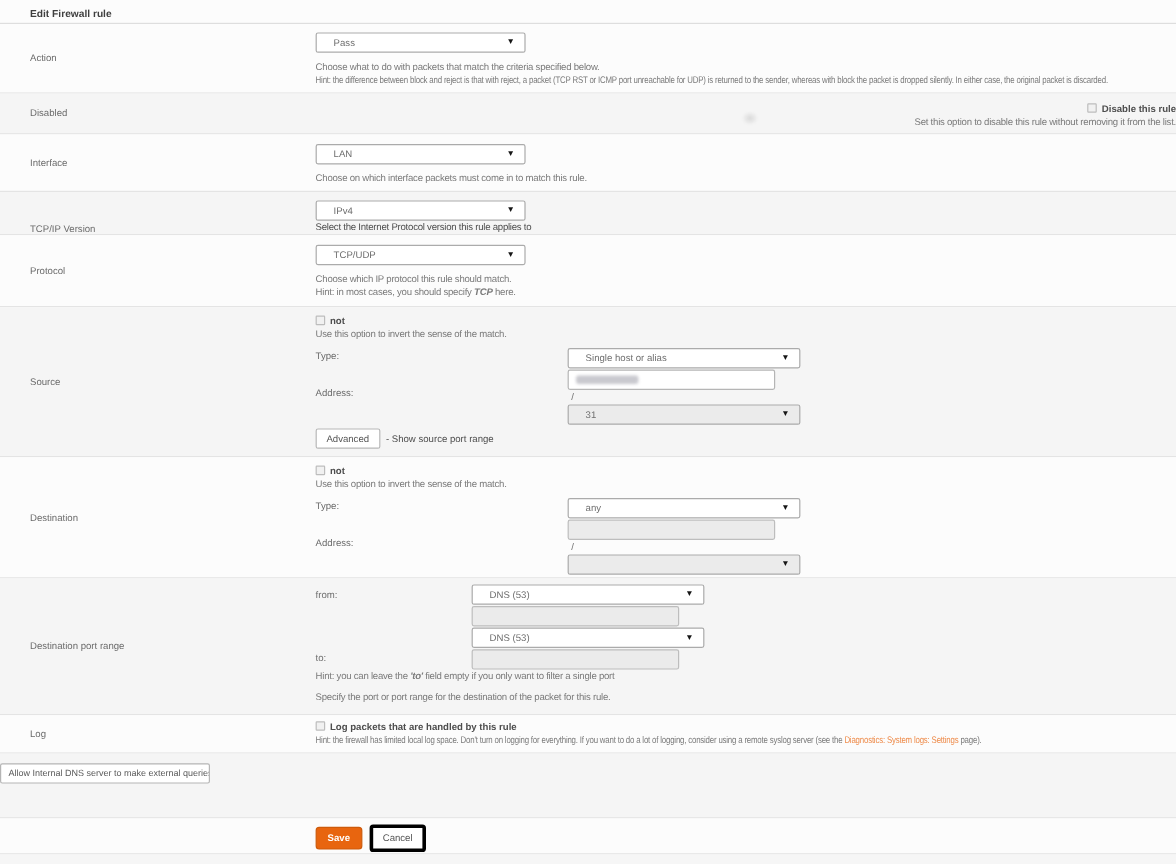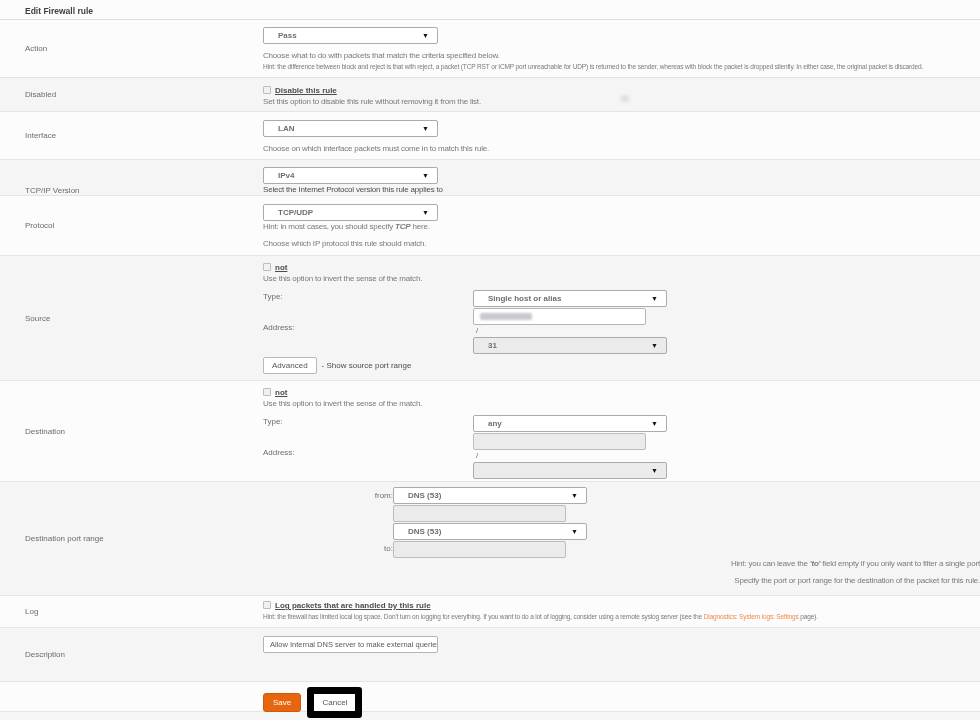--- a/index.html
+++ b/index.html
@@ -40,21 +40,20 @@
   .em { font-weight: bold; font-style: italic; }
 
   .select {
     width: 175px; height: 17px;
     border: 1px solid #ababab; border-radius: 2px;
     background: #fff;
     display: flex; align-items: center;
     padding: 0 8px 0 14px;
     font-size: 8px; color: #6e6e6e;
     cursor: pointer;
-    font-weight: bold;
   }
   .select.narrow { width: 194px; }
   .select.disabled { background: #ebebeb; }
   .caret { margin-left: auto; font-size: 7px; color: #151515; line-height: 1; }
 
   .tbox {
     width: 173px; height: 17px;
     border: 1px solid #b5b5b5; border-radius: 2px;
     background: #fff;
     display: flex; align-items: center;
@@ -62,66 +61,66 @@
     font-size: 7.5px; color: #5a5a5a;
     white-space: nowrap; overflow: hidden;
   }
   .tbox.disabled { background: #ebebeb; border-color: #bdbdbd; }
 
   .checkbox {
     display: inline-block; width: 8px; height: 8px;
     background: #f1f1f1; border: 1px solid #bdbdbd; border-radius: 1px;
     margin-right: 4px; vertical-align: -1px; cursor: pointer;
   }
-  .check-line { line-height: 11px; font-weight: bold; color: #4d4d4d; text-decoration: underline; }
+  .check-line { line-height: 11px; font-weight: bold; color: #4d4d4d; }
 
   .slash { line-height: 10px; font-size: 8px; color: #6f6f6f; padding-left: 3px; }
 
   .pair { display: flex; margin-top: 6px; }
   .pair-labels { width: 210px; flex-shrink: 0; }
   .pair-labels .sub { font-size: 8px; color: #6b6b6b; }
   .stack > * + * { margin-top: 1px; }
 
   .port-pair { display: flex; }
   .port-labels { width: 130px; flex-shrink: 0; }
 
   .btn {
     display: inline-block; font-size: 8px; border-radius: 3px; cursor: pointer;
     font-family: "Liberation Sans", sans-serif;
   }
   .btn-advanced { background: #fff; border: 1px solid #b8b8b8; color: #555; padding: 3px 8px; border-radius: 2px; }
   .adv-line { margin-top: 3px; display: flex; align-items: center; gap: 5px; color: #4d4d4d; }
-  .btn-save { background: #e8650f; border: 1px solid #cd5a0b; color: #fff; font-weight: normal; padding: 4px 9px; }
-  .btn-cancel { background: #fff; border: 7px solid #000000; color: #555; padding: 4px 8px; margin-left: 4px; }
+  .btn-save { background: #e8650f; border: 1px solid #cd5a0b; color: #fff; font-weight: bold; padding: 4px 9px; }
+  .btn-cancel { background: #fff; border: 3px solid #000000; color: #555; padding: 4px 8px; margin-left: 4px; }
 
   .link { color: #ee8b4a; cursor: pointer; }
 
   .redacted {
     width: 52px; height: 7px; border-radius: 2px;
     background: #c9c9cf;
     filter: blur(1.3px);
   }
 
   .smudge {
     position: absolute; left: 616px; top: 91px; width: 18px; height: 15px;
     background: radial-gradient(closest-side, rgba(90,90,90,0.18), rgba(90,90,90,0) 75%);
     filter: blur(1px);
     pointer-events: none;
   }
   .footer-strip { height: 8px; background: #f6f6f6; }
 
   
   .r-action      { height: 58px; } .r-action .cell-content      { padding-top: 7px; }
-  .r-disabled    { height: 34px; } .r-disabled .cell-content    { padding-top: 7px; }
+  .r-disabled    { height: 34px; text-align: right; } .r-disabled .cell-content    { padding-top: 7px; }
   .r-interface   { height: 48px; } .r-interface .cell-content   { padding-top: 8px; }
   .r-ipversion   { height: 36px; align-items: flex-end; } .r-ipversion .cell-content   { padding-top: 6px; }
   .r-protocol    { height: 60px; } .r-protocol .cell-content    { padding-top: 8px; }
   .r-source      { height: 125px; } .r-source .cell-content     { padding-top: 6px; }
   .r-destination { height: 101px; } .r-destination .cell-content{ padding-top: 6px; }
-  .r-portrange   { height: 114px; } .r-portrange .cell-content  { padding-top: 5px; text-align: right; }
+  .r-portrange   { height: 114px; } .r-portrange .cell-content  { padding-top: 5px; }
   .r-log         { height: 32px; } .r-log .cell-content         { padding-top: 4px; }
   .r-description { height: 54px; } .r-description .cell-content { padding-top: 8px; }
   .r-buttons     { height: 30px; } .r-buttons .cell-content     { padding-top: 5px; }
   .mt6 { margin-top: 6px; }
 </style>
 </head>
 <body>
 
 <div class="panel">
 
@@ -172,22 +171,22 @@
     </div>
   </div>
 
   <div class="row r-protocol">
     <div class="cell-label">Protocol</div>
     <div class="cell-content">
       <div class="select">
         <span>TCP/UDP</span>
         <span class="caret">▼</span>
       </div>
+      <div class="help mt6">Choose which IP protocol this rule should match.</div>
       <div class="help"><span>Hint: in most cases, you should specify </span><span class="em">TCP</span><span> here.</span></div>
-      <div class="help mt6">Choose which IP protocol this rule should match.</div>
     </div>
   </div>
 
   <div class="row alt r-source">
     <div class="cell-label">Source</div>
     <div class="cell-content">
       <div class="check-line">
         <span class="checkbox"></span><span>not</span>
       </div>
       <div class="help">Use this option to invert the sense of the match.</div>
@@ -285,21 +284,20 @@
     <div class="cell-label">Log</div>
     <div class="cell-content">
       <div class="check-line">
         <span class="checkbox"></span><span>Log packets that are handled by this rule</span>
       </div>
       <div class="help tight"><span>Hint: the firewall has limited local log space. Don't turn on logging for everything. If you want to do a lot of logging, consider using a remote syslog server (see the </span><span class="link">Diagnostics: System logs: Settings</span><span> page).</span></div>
     </div>
   </div>
 
   <div class="row alt r-description">
-    <div class="cell-label">Description</div>
     <div class="cell-content">
       <div class="tbox" style="width:175px; background:#fff;">
         <span>Allow Internal DNS server to make external queries</span>
       </div>
     </div>
   </div>
 
   <div class="row r-buttons">
     <div class="cell-label"></div>
     <div class="cell-content">

